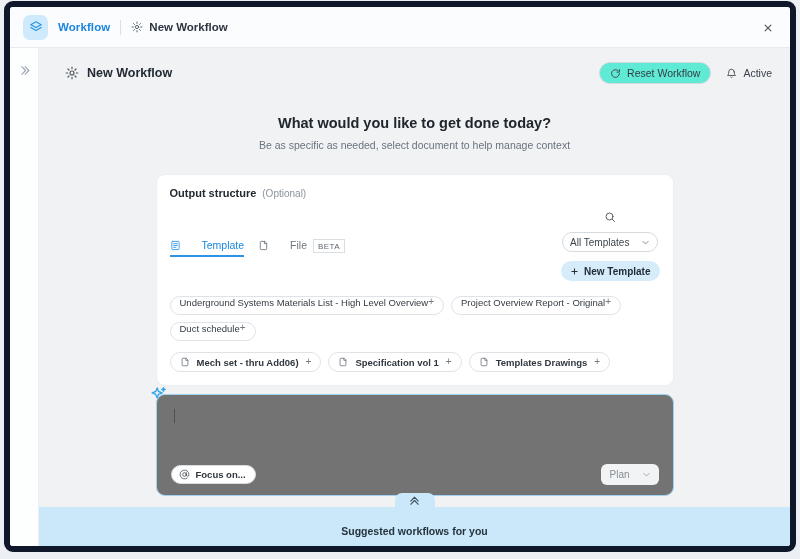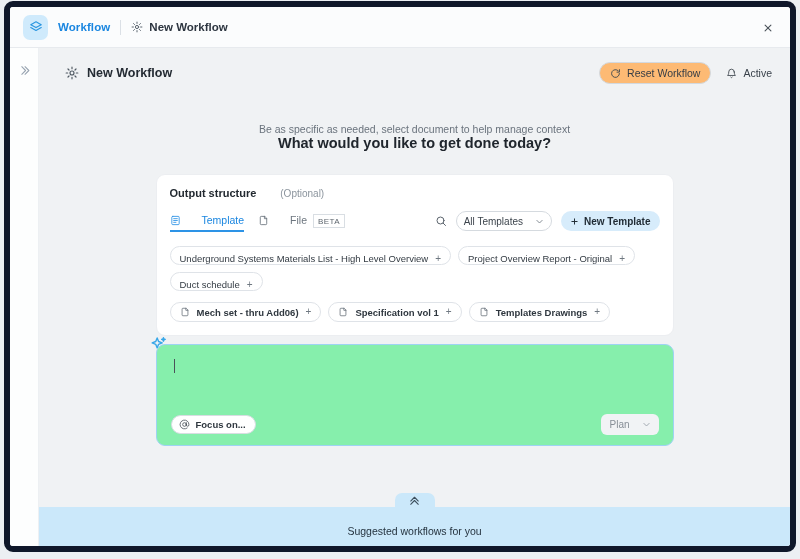--- a/index.html
+++ b/index.html
@@ -126,21 +126,21 @@
     gap: 15px;
   }
   .pill-btn {
     display: inline-flex;
     align-items: center;
     gap: 6px;
     height: 22px;
     padding: 0 10px;
     border: 1px solid #d3d9df;
     border-radius: 11px;
-    background: #fdba74;
+    background: #5eead4;
     font-size: 10.5px;
     color: #343c45;
     cursor: pointer;
     white-space: nowrap;
   }
   .status-chip {
     display: inline-flex;
     align-items: center;
     gap: 6px;
     font-size: 10.5px;
@@ -176,21 +176,21 @@
     margin-top: 23px;
     width: 518px;
     background: #ffffff;
     border-radius: 9px;
     border: 1px solid #eceef1;
     padding: 12px 13px 13px 13px;
   }
   .card-title-row {
     display: flex;
     align-items: center;
-    gap: 24px;
+    gap: 6px;
   }
   .card-title {
     font-size: 11px;
     font-weight: bold;
     color: #222930;
   }
   .card-title-opt {
     font-size: 10px;
     color: #8b949d;
   }
@@ -226,20 +226,21 @@
     margin-left: -8px;
     margin-bottom: 4px;
     background: #fff;
   }
   .tabs-right {
     margin-left: auto;
     display: flex;
     align-items: center;
     gap: 9px;
     padding-bottom: 4px;
+    flex-direction: column;
   }
   .mini-select {
     display: inline-flex;
     align-items: center;
     gap: 12px;
     height: 20px;
     padding: 0 7px;
     border: 1px solid #d5dadf;
     border-radius: 10px;
     background: #fff;
@@ -265,22 +266,21 @@
   }
 
   .chip-row {
     display: flex;
     flex-wrap: wrap;
     gap: 7px;
     margin-top: 11px;
   }
   .chip {
     display: inline-flex;
-    align-items: flex-end;
-    gap: 7px;
+    align-items: flex-start;
     height: 19px;
     padding: 0 9px;
     border: 1px solid #dfe3e8;
     border-radius: 10px;
     background: #ffffff;
     font-size: 9.5px;
     color: #333b43;
     cursor: pointer;
     white-space: nowrap;
   }
@@ -311,21 +311,21 @@
   
   #composer-wrap {
     position: relative;
     width: 518px;
     margin-top: 8px;
   }
   #composer {
     height: 102px;
     border: 1px solid #9ed3f3;
     border-radius: 9px;
-    background: #86efac;
+    background: #737373;
     position: relative;
     padding: 12px 14px 10px 14px;
     display: flex;
     flex-direction: column;
   }
   #sparkle-icon {
     position: absolute;
     left: -8px;
     top: -9px;
     width: 20px; height: 20px;
@@ -392,21 +392,21 @@
     height: 15px;
     background: #cbe8fa;
     border-radius: 7px 7px 0 0;
     display: flex;
     align-items: center;
     justify-content: center;
     cursor: pointer;
   }
   #drawer-label {
     font-size: 10.5px;
-    font-weight: normal;
+    font-weight: bold;
     color: #25333f;
   }
 
   .ico { display: inline-flex; align-items: center; justify-content: center; flex: 0 0 auto; }
 </style>
 </head>
 <body>
 
 <div id="app-window">
 
@@ -489,22 +489,22 @@
                 <path d="M13.7 20a2 2 0 0 1-3.4 0"></path>
               </svg>
             </span>
             <span>Active</span>
           </span>
         </div>
       </div>
 
       <div id="main-scroll">
 
+        <div id="headline">What would you like to get done today?</div>
         <div id="subhead">Be as specific as needed, select document to help manage context</div>
-        <div id="headline">What would you like to get done today?</div>
 
         <div id="structure-card">
 
           <div class="card-title-row">
             <span class="card-title">Output structure</span>
             <span class="card-title-opt">(Optional)</span>
           </div>
 
           <div class="tabs-row">
 

